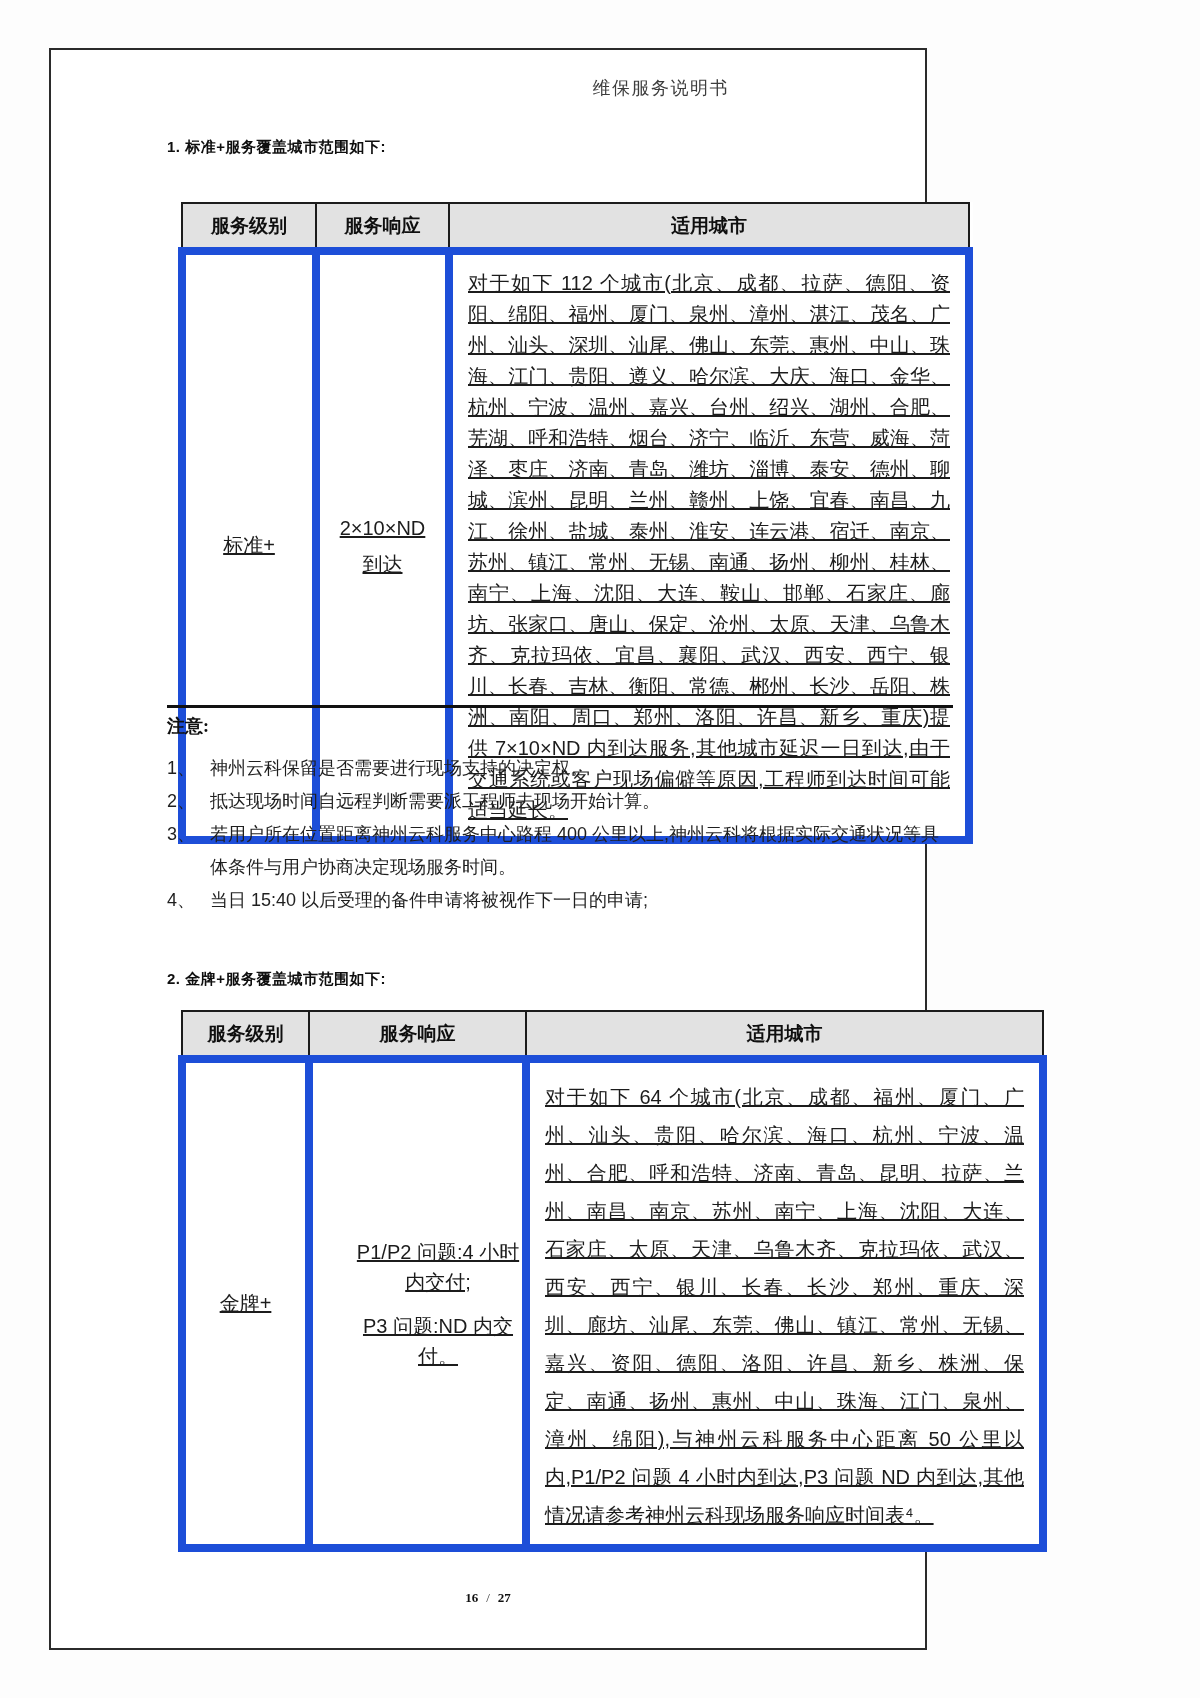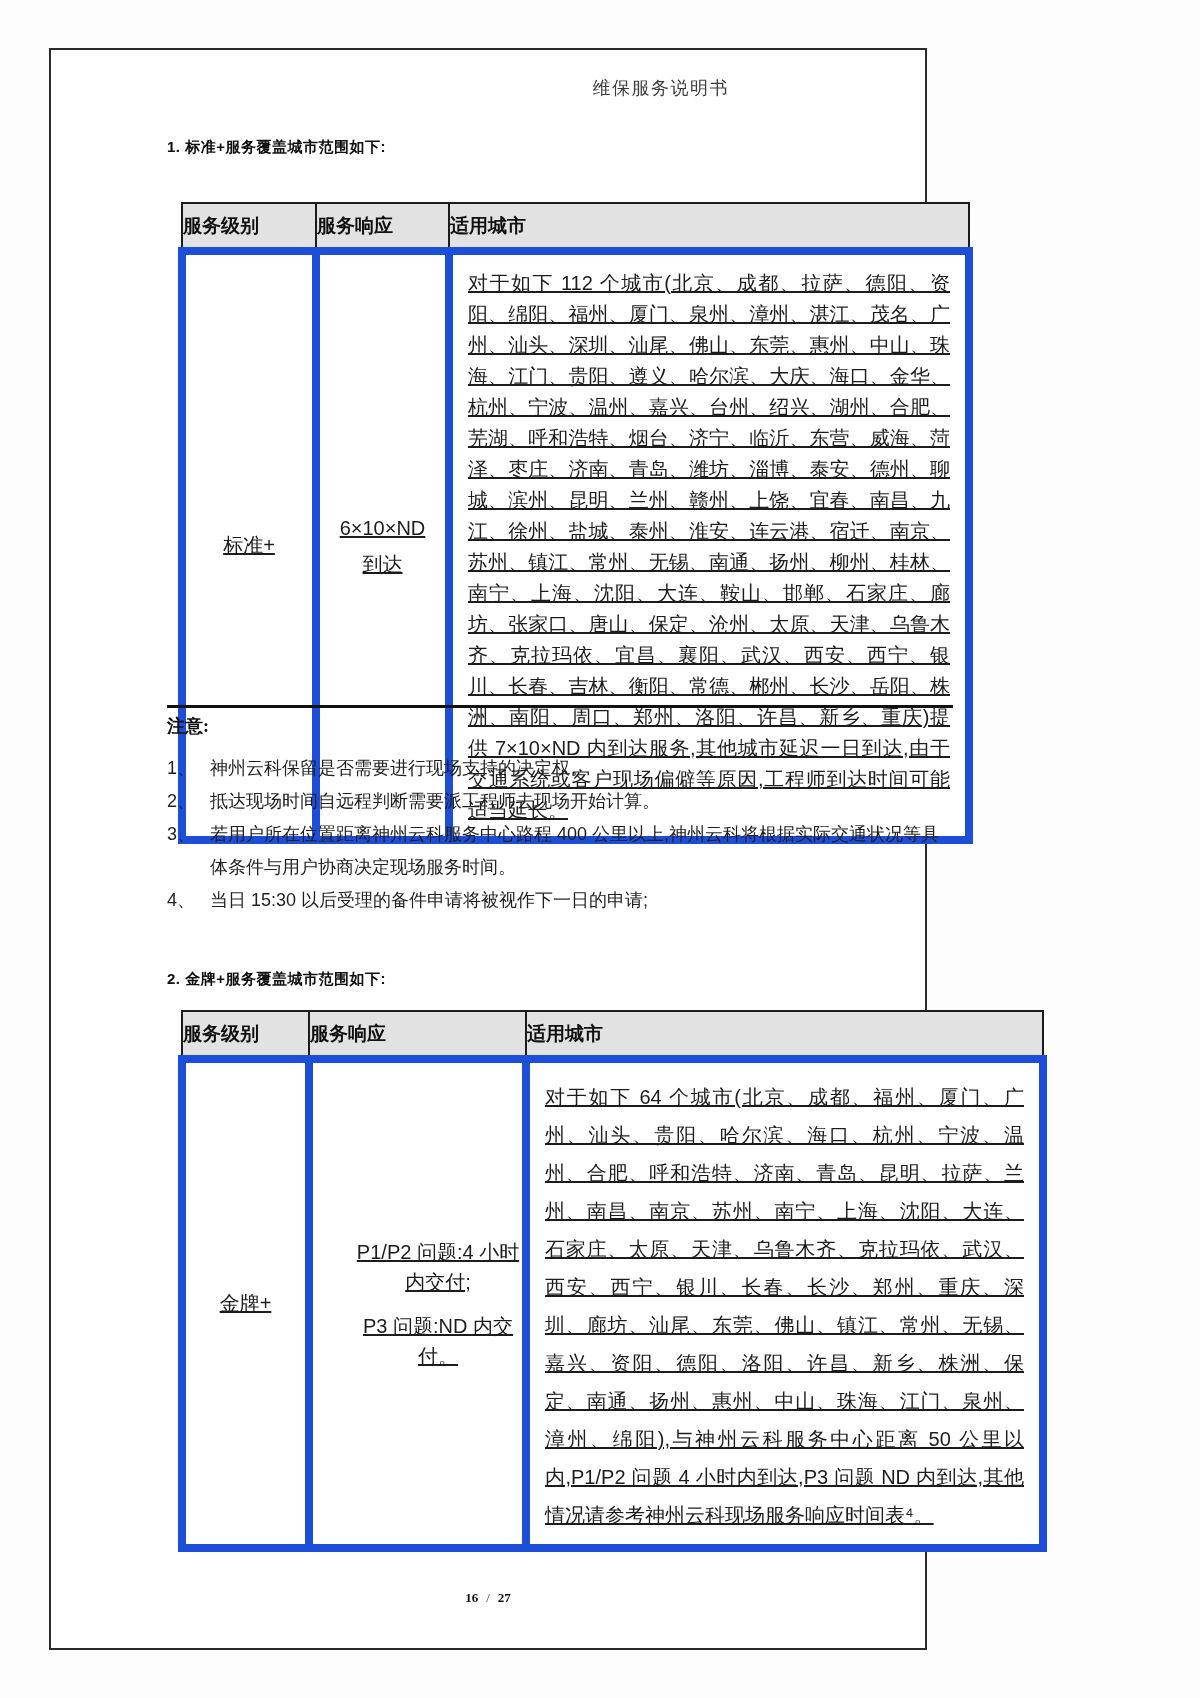--- a/index.html
+++ b/index.html
@@ -27,21 +27,21 @@
   }
   #sec1-title { top:88px; }
   #sec2-title { top:920px; }
 
   table {
     position:absolute; border-collapse:collapse; table-layout:fixed;
     background:#fff;
   }
   th {
     background:#e2e2e2; font-weight:700; font-size:19px;
-    text-align:left; border:2px solid #1c1c1c; height:48px;
+    text-align:center; border:2px solid #1c1c1c; height:48px;
     color:#0f0f0f;
   }
   td {
     border:8px solid #1d4ed8; font-size:20px; color:#1c1c1c;
     overflow:hidden;
     text-decoration:underline;
   }
   #table1 { left:127px; top:152px; width:787px; }
   #table1 tbody tr { height:434px; }
   #table2 { left:127px; top:960px; width:861px; }
@@ -104,21 +104,21 @@
         <th>服务响应</th>
         <th>适用城市</th>
       </tr>
     </thead>
     <tbody>
       <tr>
         <td class="center-cell">
           <span>标准+</span>
         </td>
         <td class="center-cell">
-          <div class="resp-lines">6×10×ND</div>
+          <div class="resp-lines">2×10×ND</div>
           <div class="resp-lines">到达</div>
         </td>
         <td class="cities-cell">对于如下 112 个城市(北京、成都、拉萨、德阳、资阳、绵阳、福州、厦门、泉州、漳州、湛江、茂名、广州、汕头、深圳、汕尾、佛山、东莞、惠州、中山、珠海、江门、贵阳、遵义、哈尔滨、大庆、海口、金华、杭州、宁波、温州、嘉兴、台州、绍兴、湖州、合肥、芜湖、呼和浩特、烟台、济宁、临沂、东营、威海、菏泽、枣庄、济南、青岛、潍坊、淄博、泰安、德州、聊城、滨州、昆明、兰州、赣州、上饶、宜春、南昌、九江、徐州、盐城、泰州、淮安、连云港、宿迁、南京、苏州、镇江、常州、无锡、南通、扬州、柳州、桂林、南宁、上海、沈阳、大连、鞍山、邯郸、石家庄、廊坊、张家口、唐山、保定、沧州、太原、天津、乌鲁木齐、克拉玛依、宜昌、襄阳、武汉、西安、西宁、银川、长春、吉林、衡阳、常德、郴州、长沙、岳阳、株洲、南阳、周口、郑州、洛阳、许昌、新乡、重庆)提供 7×10×ND 内到达服务,其他城市延迟一日到达,由于交通系统或客户现场偏僻等原因,工程师到达时间可能适当延长。</td>
       </tr>
     </tbody>
   </table>
 
   <div class="divider"></div>
 
   <div class="notes-title">注意:</div>
@@ -131,21 +131,21 @@
     <div class="note-item">
       <span class="note-num">2、</span>
       <span class="note-text">抵达现场时间自远程判断需要派工程师去现场开始计算。</span>
     </div>
     <div class="note-item">
       <span class="note-num">3、</span>
       <span class="note-text">若用户所在位置距离神州云科服务中心路程 400 公里以上,神州云科将根据实际交通状况等具体条件与用户协商决定现场服务时间。</span>
     </div>
     <div class="note-item">
       <span class="note-num">4、</span>
-      <span class="note-text">当日 15:30 以后受理的备件申请将被视作下一日的申请;</span>
+      <span class="note-text">当日 15:40 以后受理的备件申请将被视作下一日的申请;</span>
     </div>
   </div>
 
   <div class="sec-title" id="sec2-title">2. 金牌+服务覆盖城市范围如下:</div>
 
   <table id="table2">
     <colgroup>
         <col style="width:127px">
         <col style="width:217px">
         <col style="width:517px">

